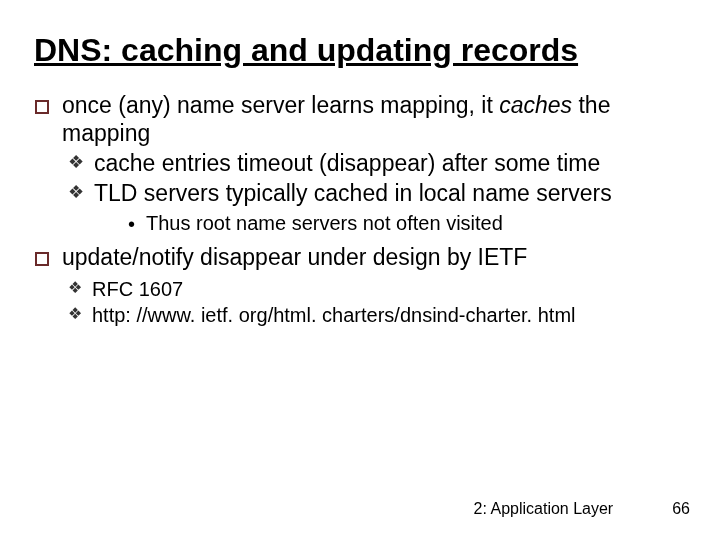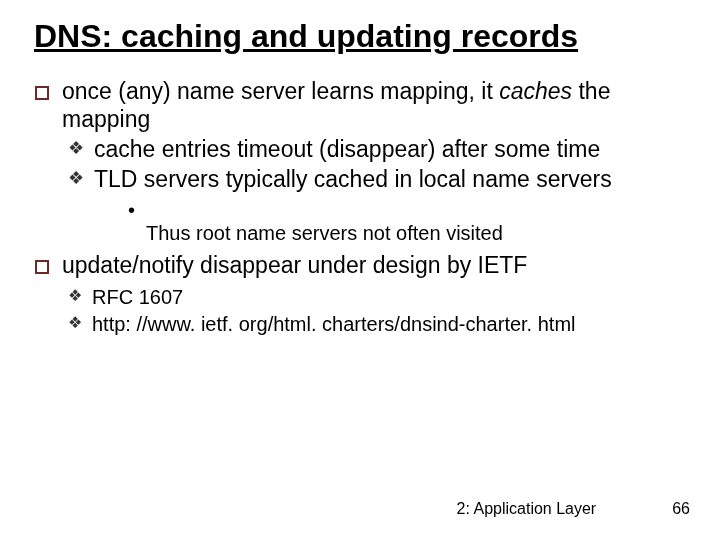--- a/index.html
+++ b/index.html
@@ -7,21 +7,21 @@
     padding: 0;
     width: 720px;
     height: 540px;
     background: #ffffff;
     font-family: "Comic Sans MS", "Comic Sans", cursive, sans-serif;
     color: #000000;
     position: relative;
     overflow: hidden;
   }
   .slide {
-    padding: 18px 34px 0 34px;
+    padding: 32px 34px 0 34px;
     box-sizing: border-box;
     width: 100%;
     height: 100%;
     position: relative;
   }
   .title {
     font-size: 32px;
     text-decoration: underline;
     margin: 0 0 22px 0;
     line-height: 1.15;
@@ -52,21 +52,21 @@
   .l3 {
     margin: 4px 0 6px 94px;
     display: flex;
     font-size: 20px;
   }
   .l3 .bullet {
     flex: 0 0 auto;
     width: 18px;
     line-height: 1.3;
   }
-  .l3 .text { flex: 1 1 auto; margin-top: 24px; }
+  .l3 .text { flex: 1 1 auto; }
 
   .l2b { margin: 2px 0 2px 34px; display: flex; font-size: 20px; }
   .l2b .bullet {
     flex: 0 0 auto;
     width: 24px;
     font-size: 16px;
     color: #333;
     line-height: 1.4;
   }
   .l2b .text { flex: 1 1 auto; }
@@ -75,21 +75,21 @@
 
   .italic { font-style: italic; }
 
   .footer {
     position: absolute;
     bottom: 22px;
     right: 30px;
     font-size: 16px;
     display: flex;
     align-items: flex-end;
-    gap: 32px;
+    gap: 15px;
   }
   .footer .pagenum { font-size: 16px; margin-left: 44px; }
 </style>
 </head>
 <body>
 
 <div class="slide">
 
   <h1 class="title">DNS: caching and updating records</h1>
 

